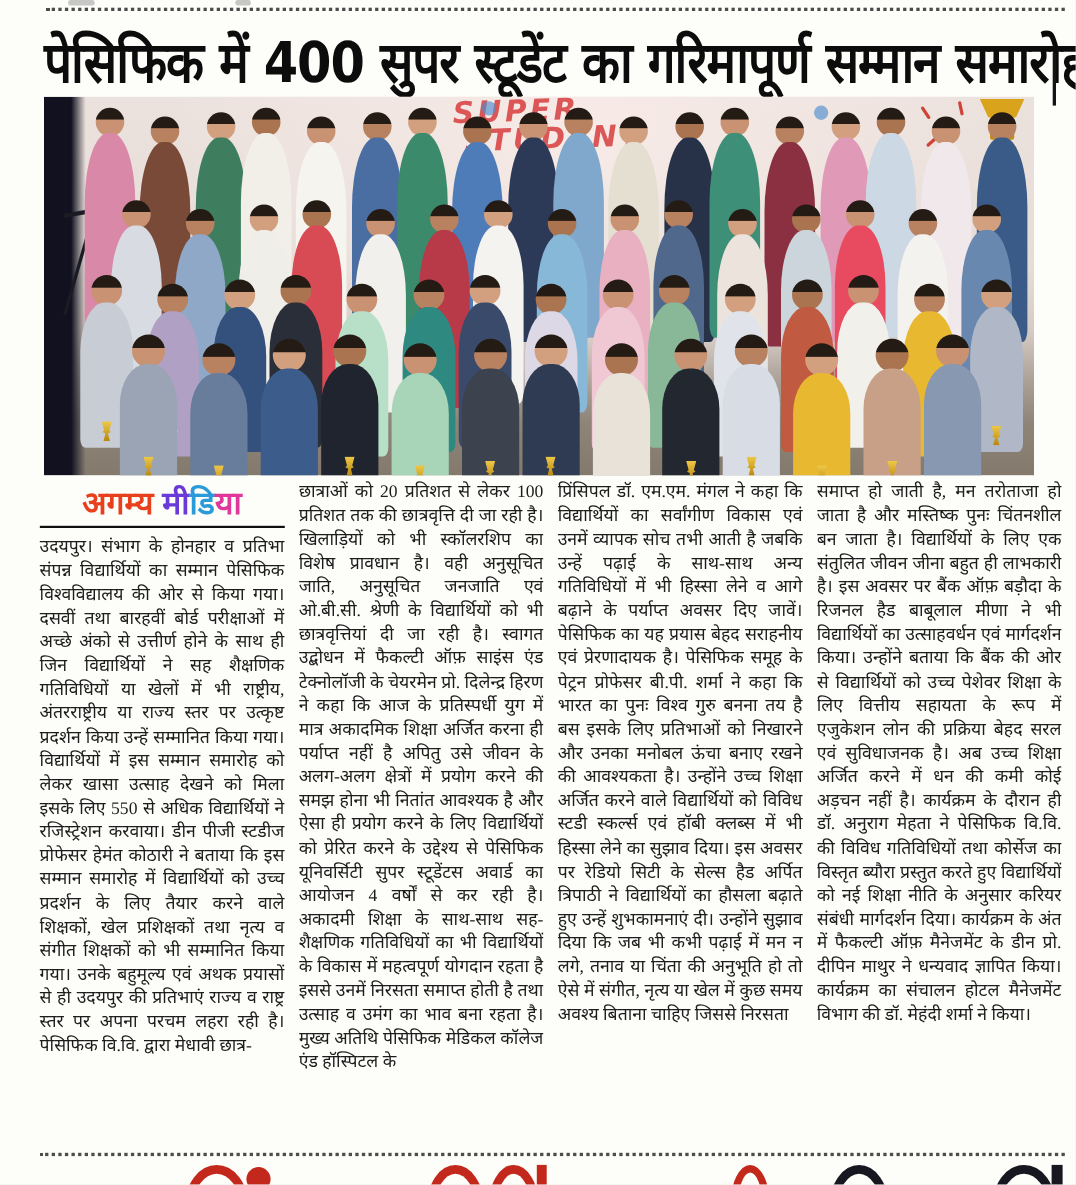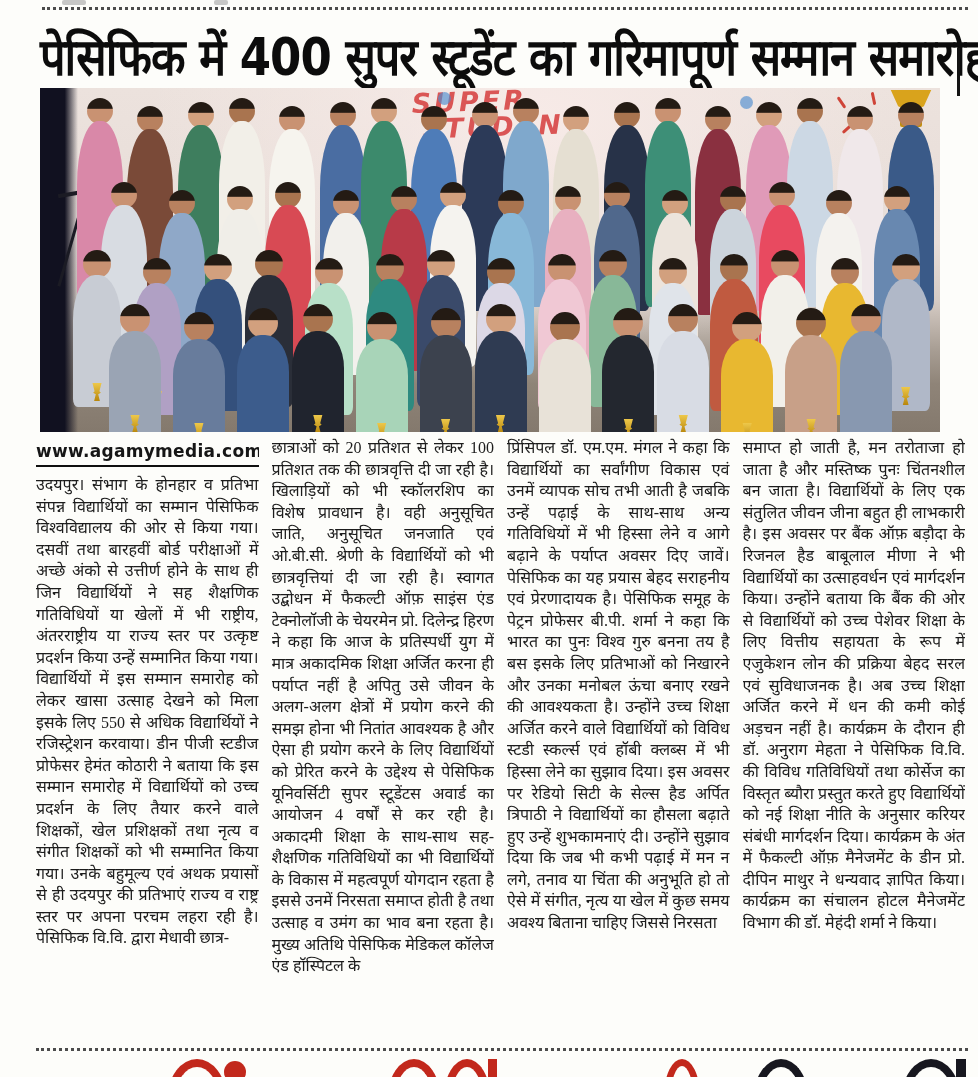--- a/index.html
+++ b/index.html
@@ -366,21 +366,23 @@
         <div class="person" style="left: 800.1px; top: 216px; width: 52px; height: 138px; z-index: 6;">
           <div class="head" style="left: 11px; top: 0px; width: 30px; height: 30px; background: linear-gradient(rgb(36, 27, 20) 40%, rgb(201, 146, 114) 42%);"></div>
           <div class="torso" style="left: 0px; top: 27px; width: 52px; height: 108px; background: rgb(136, 152, 176);"></div>
         </div>
       </div>
   </div>
 
   <div class="article">
     <div class="col">
       <div class="logo-block">
-        <div class="logo-site">www.agamymedia.com</div>
+        <div class="logo-name">
+          <span class="p1" style="color: rgb(232, 64, 28);">अगम्य</span><span style="color: rgb(106, 58, 216);">मी</span><span style="color: rgb(42, 154, 216);">डि</span><span style="color: rgb(224, 56, 154);">या</span>
+        </div>
         <div class="logo-rule"></div>
       </div>
       <p>उदयपुर। संभाग के होनहार व प्रतिभा संपन्न विद्यार्थियों का सम्मान पेसिफिक विश्वविद्यालय की ओर से किया गया। दसवीं तथा बारहवीं बोर्ड परीक्षाओं में अच्छे अंको से उत्तीर्ण होने के साथ ही जिन विद्यार्थियों ने सह शैक्षणिक गतिविधियों या खेलों में भी राष्ट्रीय, अंतरराष्ट्रीय या राज्य स्तर पर उत्कृष्ट प्रदर्शन किया उन्हें सम्मानित किया गया। विद्यार्थियों में इस सम्मान समारोह को लेकर खासा उत्साह देखने को मिला इसके लिए 550 से अधिक विद्यार्थियों ने रजिस्ट्रेशन करवाया। डीन पीजी स्टडीज प्रोफेसर हेमंत कोठारी ने बताया कि इस सम्मान समारोह में विद्यार्थियों को उच्च प्रदर्शन के लिए तैयार करने वाले शिक्षकों, खेल प्रशिक्षकों तथा नृत्य व संगीत शिक्षकों को भी सम्मानित किया गया। उनके बहुमूल्य एवं अथक प्रयासों से ही उदयपुर की प्रतिभाएं राज्य व राष्ट्र स्तर पर अपना परचम लहरा रही है। पेसिफिक वि.वि. द्वारा मेधावी छात्र-</p>
     </div>
     <div class="col">
       <p>छात्राओं को 20 प्रतिशत से लेकर 100 प्रतिशत तक की छात्रवृत्ति दी जा रही है। खिलाड़ियों को भी स्कॉलरशिप का विशेष प्रावधान है। वही अनुसूचित जाति, अनुसूचित जनजाति एवं ओ.बी.सी. श्रेणी के विद्यार्थियों को भी छात्रवृत्तियां दी जा रही है। स्वागत उद्बोधन में फैकल्टी ऑफ़ साइंस एंड टेक्नोलॉजी के चेयरमेन प्रो. दिलेन्द्र हिरण ने कहा कि आज के प्रतिस्पर्धी युग में मात्र अकादमिक शिक्षा अर्जित करना ही पर्याप्त नहीं है अपितु उसे जीवन के अलग-अलग क्षेत्रों में प्रयोग करने की समझ होना भी नितांत आवश्यक है और ऐसा ही प्रयोग करने के लिए विद्यार्थियों को प्रेरित करने के उद्देश्य से पेसिफिक यूनिवर्सिटी सुपर स्टूडेंटस अवार्ड का आयोजन 4 वर्षों से कर रही है। अकादमी शिक्षा के साथ-साथ सह-शैक्षणिक गतिविधियों का भी विद्यार्थियों के विकास में महत्वपूर्ण योगदान रहता है इससे उनमें निरसता समाप्त होती है तथा उत्साह व उमंग का भाव बना रहता है। मुख्य अतिथि पेसिफिक मेडिकल कॉलेज एंड हॉस्पिटल के</p>
     </div>
     <div class="col">
       <p>प्रिंसिपल डॉ. एम.एम. मंगल ने कहा कि विद्यार्थियों का सर्वांगीण विकास एवं उनमें व्यापक सोच तभी आती है जबकि उन्हें पढ़ाई के साथ-साथ अन्य गतिविधियों में भी हिस्सा लेने व आगे बढ़ाने के पर्याप्त अवसर दिए जावें। पेसिफिक का यह प्रयास बेहद सराहनीय एवं प्रेरणादायक है। पेसिफिक समूह के पेट्रन प्रोफेसर बी.पी. शर्मा ने कहा कि भारत का पुनः विश्व गुरु बनना तय है बस इसके लिए प्रतिभाओं को निखारने और उनका मनोबल ऊंचा बनाए रखने की आवश्यकता है। उन्होंने उच्च शिक्षा अर्जित करने वाले विद्यार्थियों को विविध स्टडी स्कर्ल्स एवं हॉबी क्लब्स में भी हिस्सा लेने का सुझाव दिया। इस अवसर पर रेडियो सिटी के सेल्स हैड अर्पित त्रिपाठी ने विद्यार्थियों का हौसला बढ़ाते हुए उन्हें शुभकामनाएं दी। उन्होंने सुझाव दिया कि जब भी कभी पढ़ाई में मन न लगे, तनाव या चिंता की अनुभूति हो तो ऐसे में संगीत, नृत्य या खेल में कुछ समय अवश्य बिताना चाहिए जिससे निरसता</p>
     </div>

